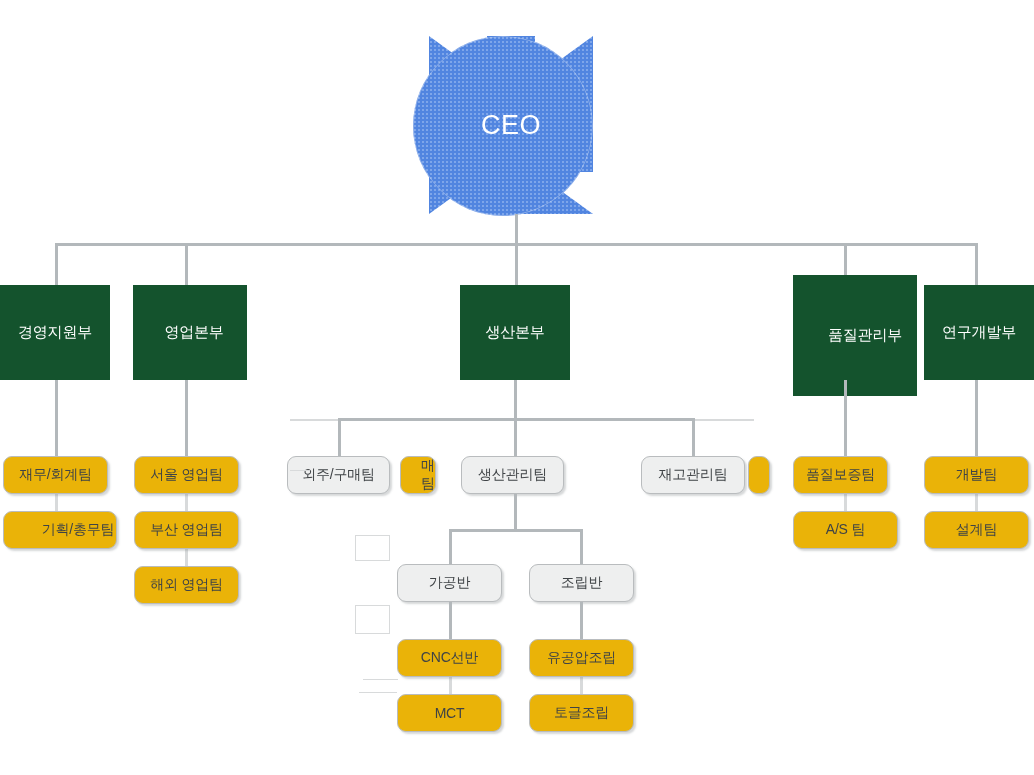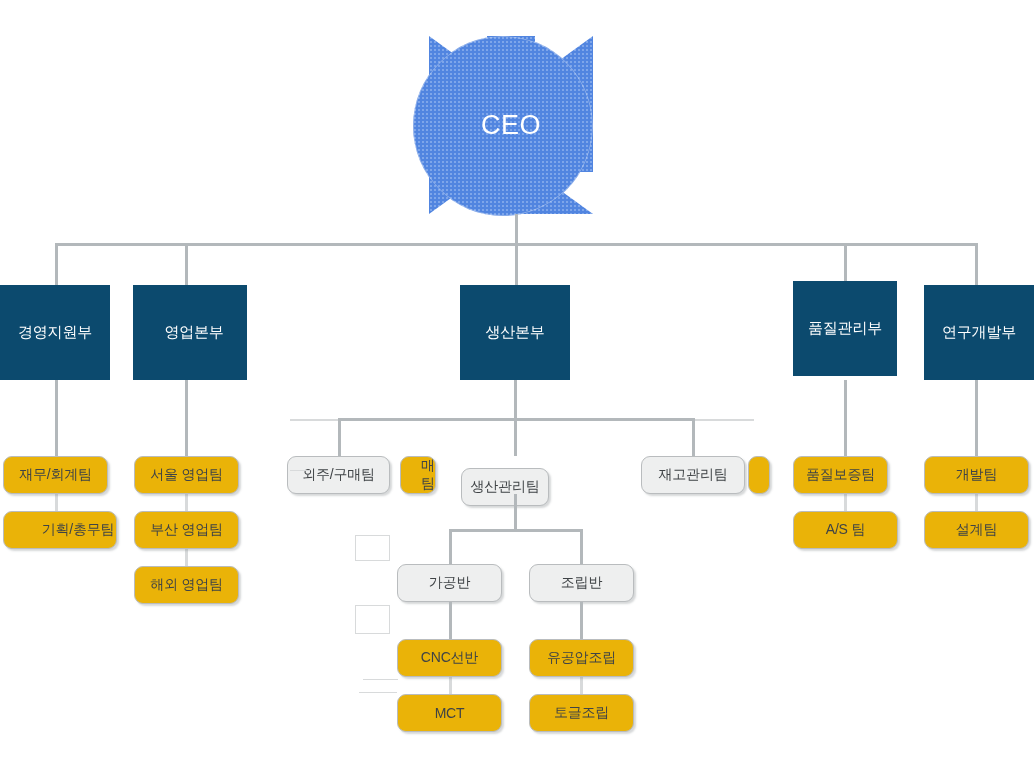--- a/index.html
+++ b/index.html
@@ -93,21 +93,21 @@
     color: #ffffff;
     font-size: 27px;
     letter-spacing: 0.5px;
     z-index: 5;
     pointer-events: none;
   }
 
   
   .division {
     position: absolute;
-    background: #0c4a6e;
+    background: #14532d;
     display: flex;
     align-items: center;
     justify-content: center;
     color: #ffffff;
     font-size: 15px;
     letter-spacing: -0.2px;
   }
 
   
   .team {
@@ -159,21 +159,21 @@
 
   <div class="division" style="left:0px; top:285px; width:110px; height:95px;">
     <span>경영지원부</span>
   </div>
   <div class="division" style="left:133px; top:285px; width:106px; height:95px;padding-left:8px;">
     <span>영업본부</span>
   </div>
   <div class="division" style="left:460px; top:285px; width:110px; height:95px;">
     <span>생산본부</span>
   </div>
-  <div class="division" style="left:793px; top:281px; width:104px; height:95px;">
+  <div class="division" style="left:793px; top:275px; width:104px; height:121px;padding-left:20px;">
     <span>품질관리부</span>
   </div>
   <div class="division" style="left:924px; top:285px; width:110px; height:95px;">
     <span>연구개발부</span>
   </div>
 
   <div class="line line-v" style="left:55px; top:380px; height:76px;"></div>
   <div class="line line-v line-faint" style="left:55px; top:494px; height:17px;"></div>
   <div class="team" style="left:3px; top:456px; width:105px;">
     <span>재무/회계팀</span>
@@ -203,21 +203,21 @@
   <div class="line line-v" style="left:338px; top:418px; height:38px;"></div>
   <div class="line line-v" style="left:514px; top:418px; height:38px;"></div>
   <div class="line line-v" style="left:692px; top:418px; height:38px;"></div>
 
   <div class="team filled" style="left:287px; top:456px; width:103px;">
     <span>외주/구매팀</span>
   </div>
   <div class="team clipped" style="left:400px; top:456px; width:36px;">
     <span>매팀</span>
   </div>
-  <div class="team filled" style="left:461px; top:456px; width:88px;margin-top:12px;">
+  <div class="team filled" style="left:461px; top:456px; width:103px;">
     <span>생산관리팀</span>
   </div>
   <div class="team filled" style="left:641px; top:456px; width:104px;">
     <span>재고관리팀</span>
   </div>
   <div class="team clipped" style="left:748px; top:456px; width:22px;"></div>
 
   <div class="line line-v" style="left:514px; top:494px; height:37px;"></div>
   <div class="line line-h" style="left:449px; top:529px; width:133px;"></div>
   <div class="line line-v" style="left:449px; top:529px; height:35px;"></div>

